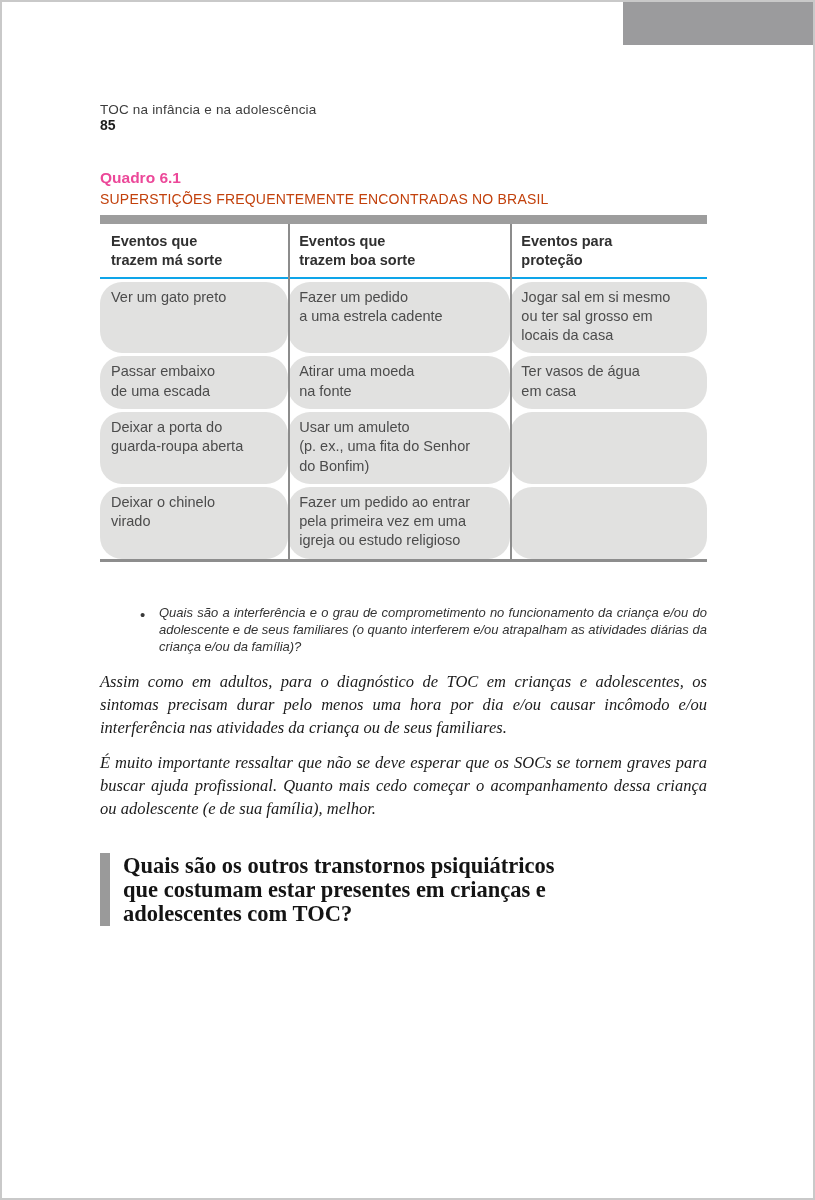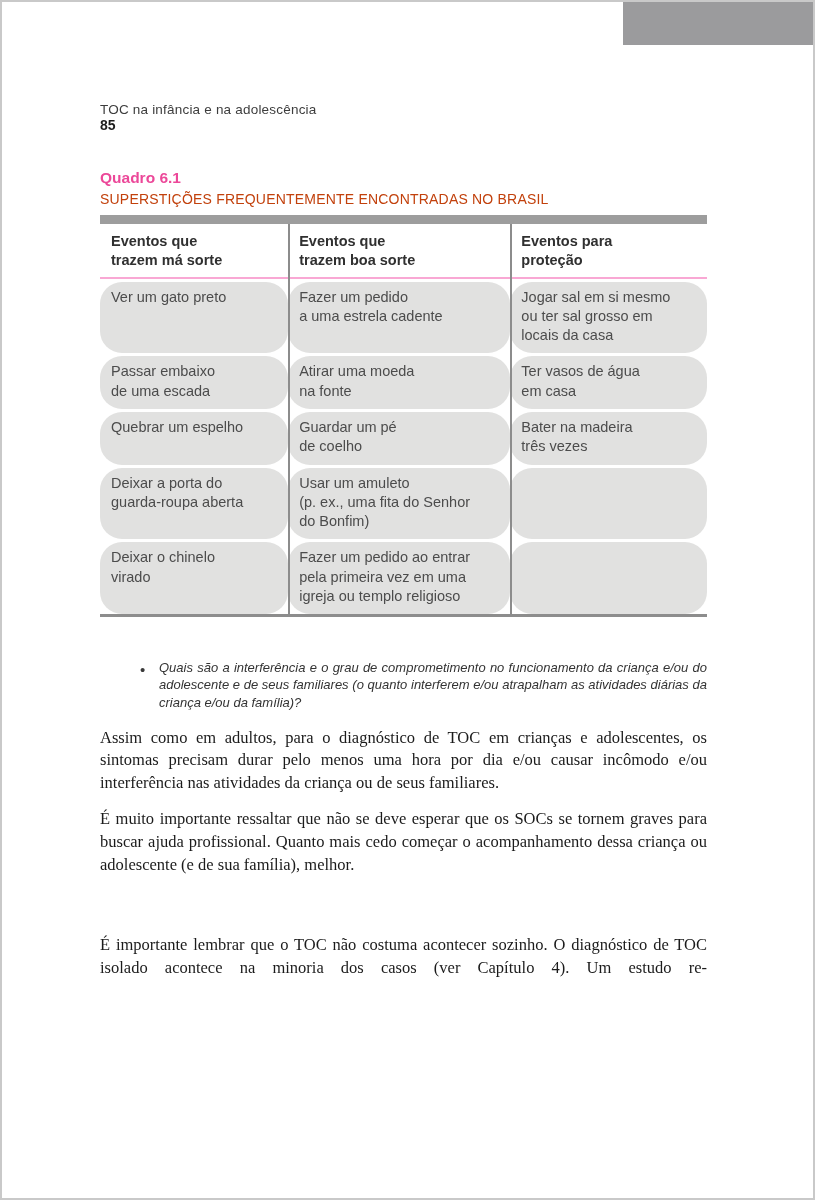--- a/index.html
+++ b/index.html
@@ -75,21 +75,21 @@
     text-align: left;
     white-space: pre-line;
     font-size: 14.5px;
     line-height: 1.33;
     padding: 6px 12px 8px 11px;
   }
   th {
     background: #ffffff;
     color: #303030;
     font-weight: bold;
-    border-bottom: 2px solid #f9a8d4;
+    border-bottom: 2px solid #0ea5e9;
     padding-top: 8px;
     padding-bottom: 6px;
   }
   td {
     background: #e1e1e0;
     color: #4c4c4c;
     border-radius: 22px;
   }
   .table-bottombar { height: 3px; background: #8d8d8d; margin-top: -3px; }
   .vdiv {
@@ -122,20 +122,21 @@
     text-align: justify;
   }
   
   .para {
     font-family: "Liberation Serif", serif;
     font-size: 16.5px;
     line-height: 1.38;
     color: #1b1b1b;
     text-align: justify;
     margin: 0;
+    font-style: italic;
   }
   .para-1 { margin-top: 16px; }
   .para-2 { margin-top: 13px; }
   .para-3 { margin-top: 26px; }
   .para-justify-all { text-align-last: justify; }
   
   .section-heading {
     margin-top: 32px;
     display: flex;
     align-items: stretch;
@@ -203,55 +204,50 @@
           </tr>
           <tr>
             <td>Passar embaixo
 de uma escada</td>
             <td>Atirar uma moeda
 na fonte</td>
             <td>Ter vasos de água
 em casa</td>
           </tr>
           <tr>
-            <td>Quebrar um espelho</td>
-            <td>Guardar um pé
-de coelho</td>
-            <td>Bater na madeira
-três vezes</td>
-          </tr>
-          <tr>
             <td>Deixar a porta do
 guarda-roupa aberta</td>
             <td>Usar um amuleto
 (p. ex., uma fita do Senhor
 do Bonfim)</td>
             <td></td>
           </tr>
           <tr>
             <td>Deixar o chinelo
 virado</td>
             <td>Fazer um pedido ao entrar
 pela primeira vez em uma
-igreja ou templo religioso</td>
+igreja ou estudo religioso</td>
             <td></td>
           </tr>
         </tbody>
       </table>
       <div class="table-bottombar"></div>
     </div>
 
     <div class="bullet-item">
       <span class="bullet-marker">•</span>
       <span class="bullet-text">Quais são a interferência e o grau de comprometimento no funcionamento da criança e/ou do adolescente e de seus familiares (o quanto interferem e/ou atrapalham as atividades diárias da criança e/ou da família)?</span>
     </div>
 
     <p class="para para-1">Assim como em adultos, para o diagnóstico de TOC em crianças e adolescentes, os sintomas precisam durar pelo menos uma hora por dia e/ou causar incômodo e/ou interferência nas atividades da criança ou de seus familiares.</p>
     <p class="para para-2">É muito importante ressaltar que não se deve esperar que os SOCs se tornem graves para buscar ajuda profissional. Quanto mais cedo começar o acompanhamento dessa criança ou adolescente (e de sua família), melhor.</p>
 
     <div class="section-heading">
       <div class="heading-bar"></div>
-    </div>
-
-    <p class="para para-3 para-justify-all">É importante lembrar que o TOC não costuma acontecer sozinho. O diagnóstico de TOC isolado acontece na minoria dos casos (ver Capítulo 4). Um estudo re-</p>
+      <div class="heading-text">Quais são os outros transtornos psiquiátricos
+que costumam estar presentes em crianças e
+adolescentes com TOC?</div>
+    </div>
+
 
   </div>
 </div>
 
 </body></html>

